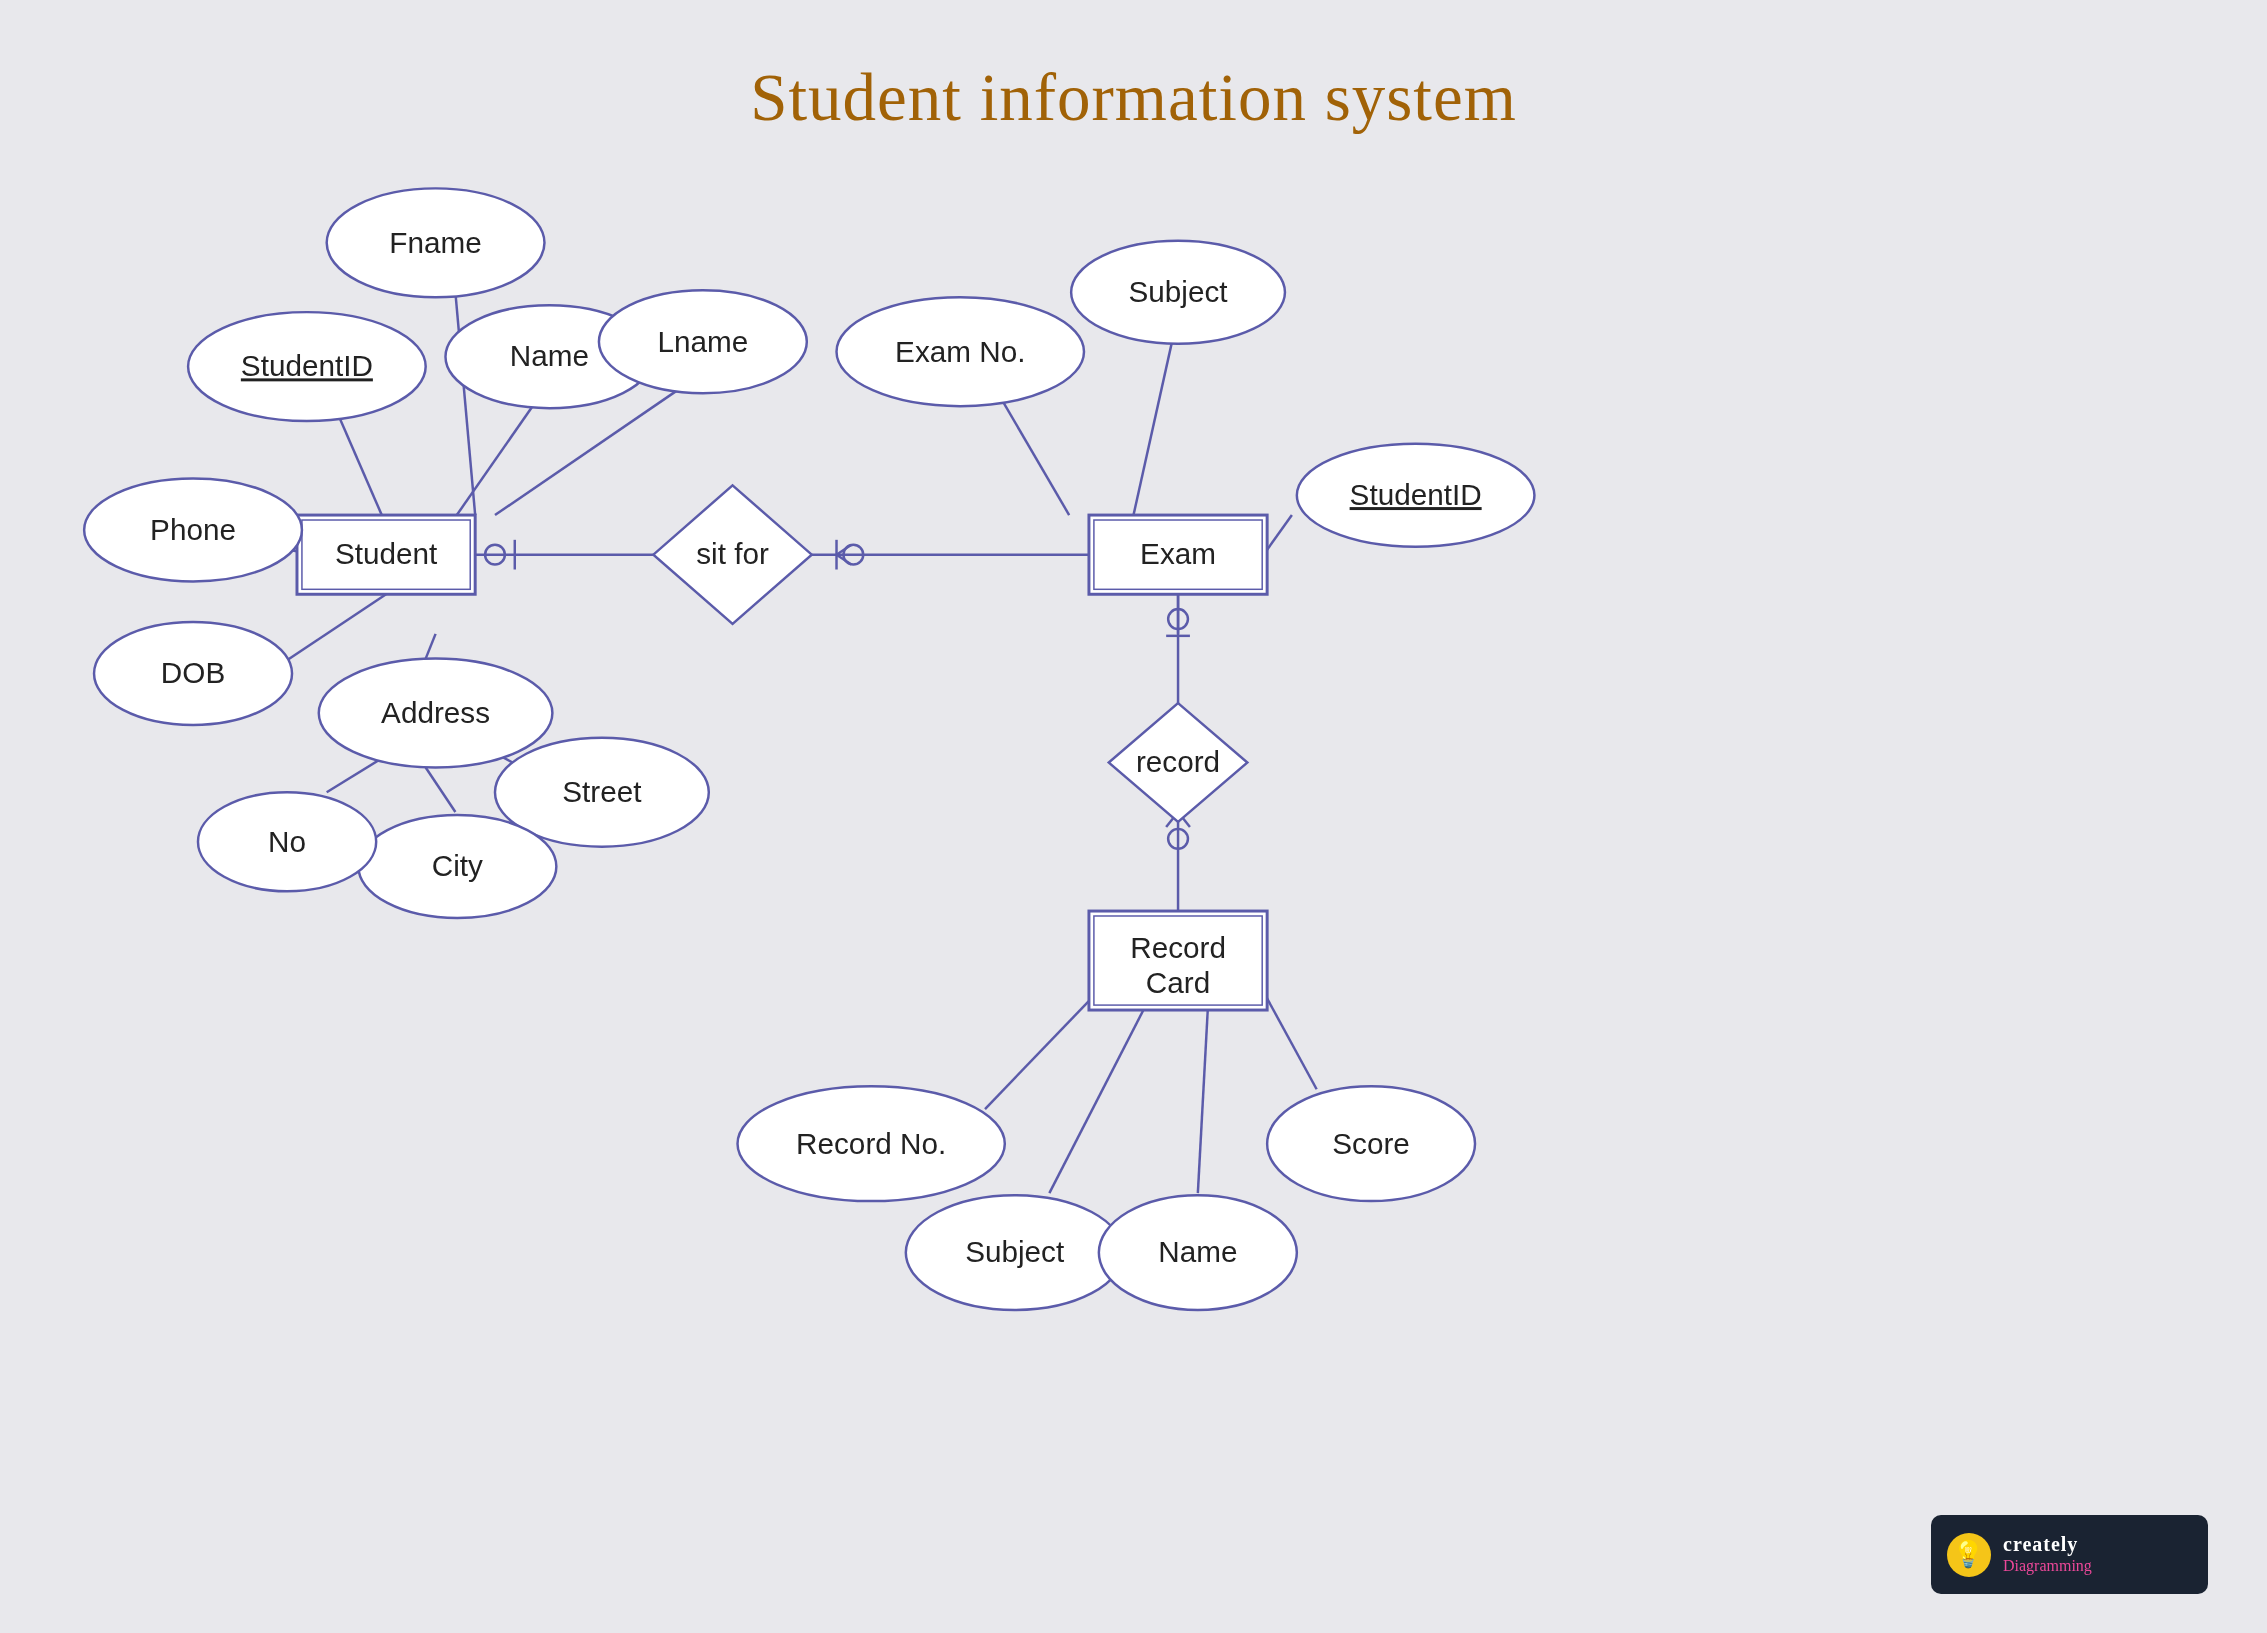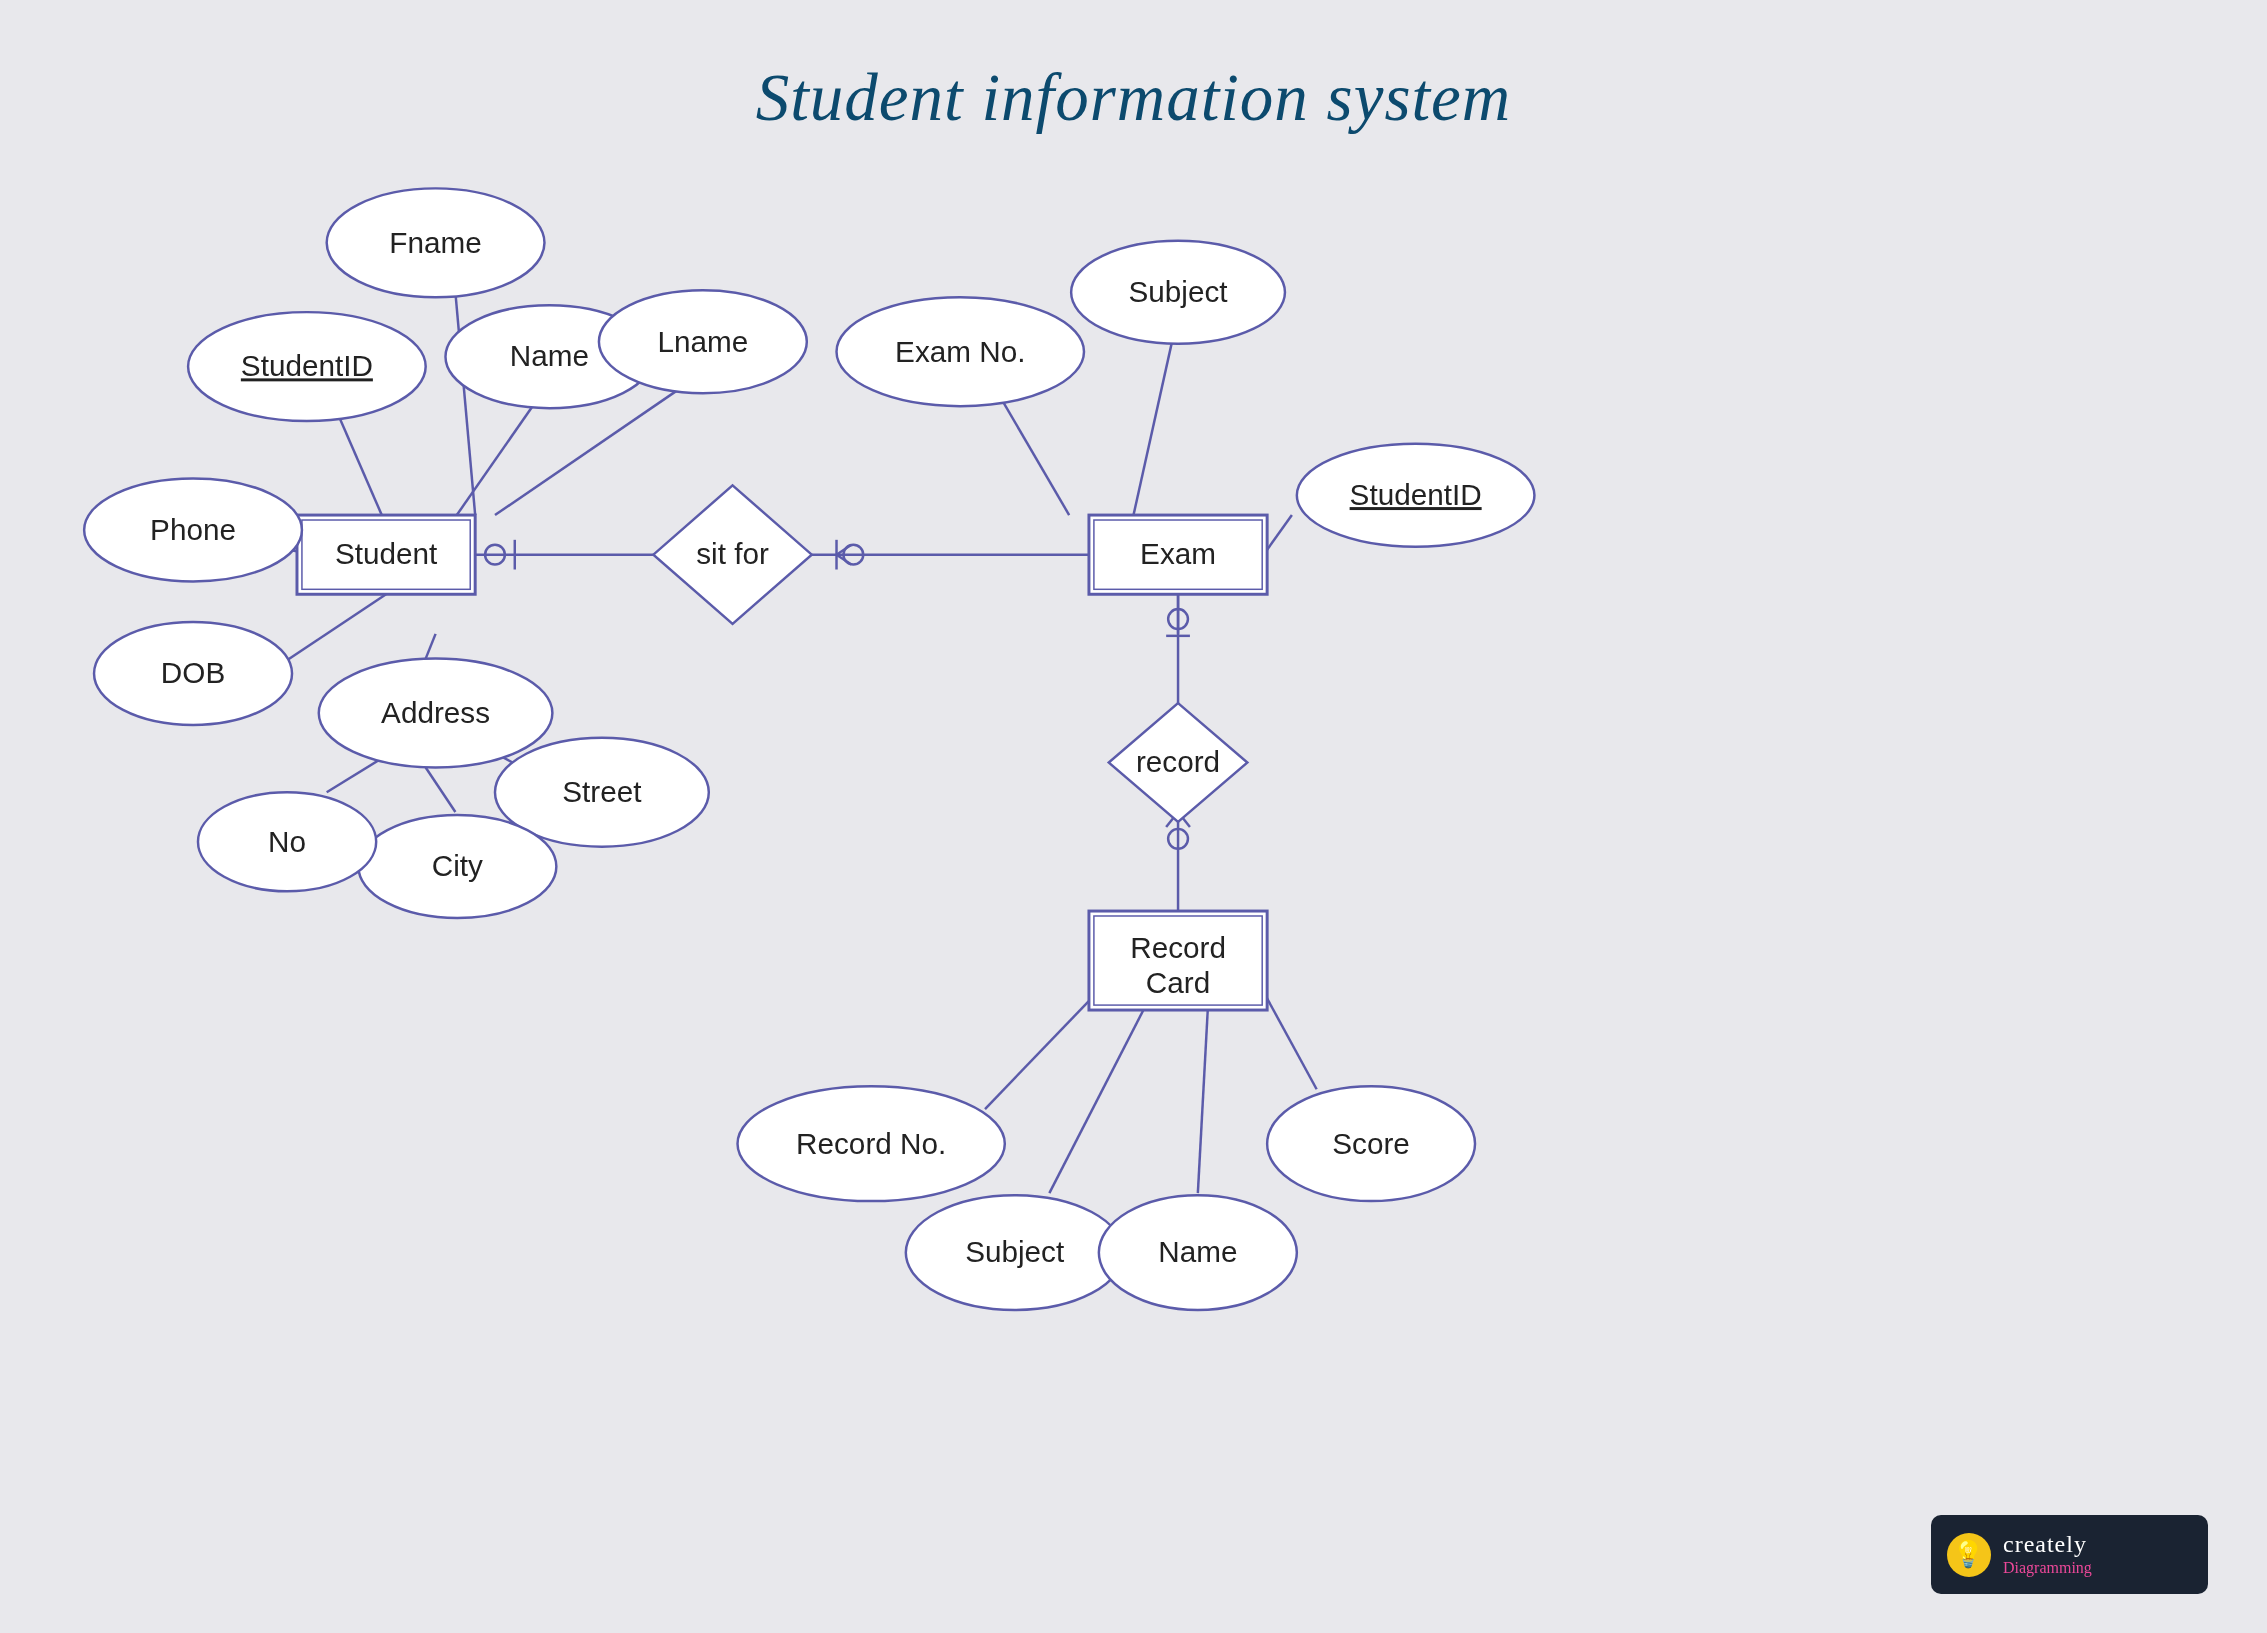--- a/index.html
+++ b/index.html
@@ -12,22 +12,21 @@
       position: relative;
     }
     .diagram-container {
       width: 2267px;
       height: 1634px;
       position: relative;
     }
     .title {
       text-align: center;
       font-size: 67px;
-      font-style: italic;
-      color: #0c4a6e;
+      color: #a16207;
       padding-top: 59px;
       font-weight: 400;
       letter-spacing: 1px;
     }
     svg.diagram-svg {
       position: absolute;
       top: 0;
       left: 0;
       width: 2267px;
       height: 1634px;
@@ -86,22 +85,22 @@
       background: #f5c518;
       border-radius: 50%;
       display: flex;
       align-items: center;
       justify-content: center;
       font-size: 26px;
       flex-shrink: 0;
     }
     .creately-text {
       color: white;
-      font-size: 24px;
-      font-weight: normal;
+      font-size: 20px;
+      font-weight: bold;
       letter-spacing: 1px;
       line-height: 1;
     }
     .creately-sub {
       color: #ec4899;
       font-size: 16px;
       margin-top: 3px;
     }
   </style>
 </head>

